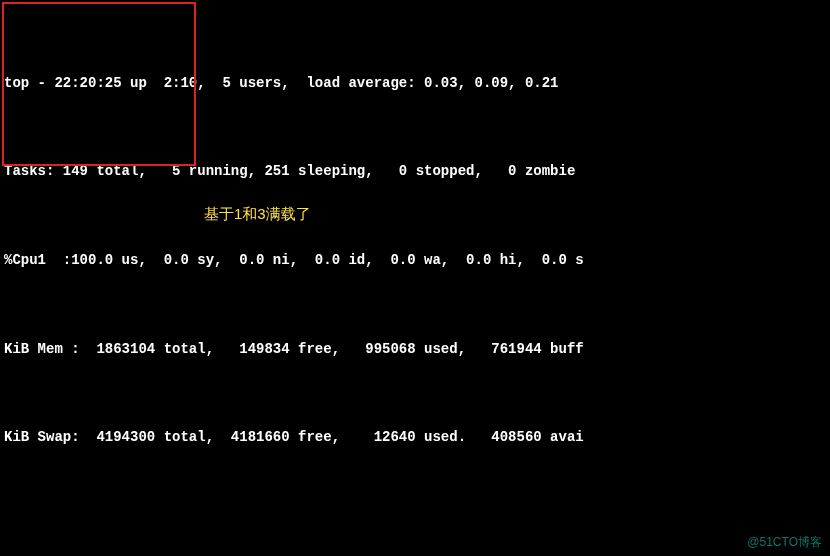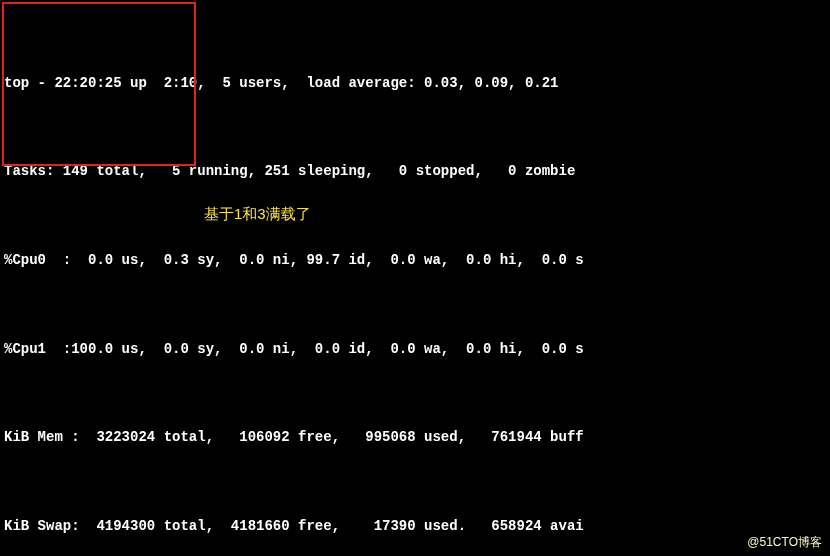--- a/index.html
+++ b/index.html
@@ -42,37 +42,36 @@
   }
   .header-bar {
     background: #eee;
     color: #000;
     padding: 0 2px;
   }
   .watermark {
     position: absolute;
     bottom: 6px;
     right: 8px;
-    color: #fef9c3;
+    color: #0f766e;
     font-family: "Microsoft YaHei", sans-serif;
     font-size: 12px;
     font-weight: normal;
   }
 </style>
 </head>
 <body>
 
 <div class="redbox"></div>
 <div class="red-anno">基于1和3满载了</div>
 
 <div class="term">
   <span class="row">top - 22:20:25 up  2:10,  5 users,  load average: 0.03, 0.09, 0.21</span>
   <span class="row">Tasks: 149 total,   5 running, 251 sleeping,   0 stopped,   0 zombie</span>
-  <span class="row">%Cpu0  :  0.0 us,  0.3 sy,  0.0 ni, 99.7 id,  0.0 wa,  0.0 hi,  0.0 s</span>
   <span class="row">%Cpu1  :100.0 us,  0.0 sy,  0.0 ni,  0.0 id,  0.0 wa,  0.0 hi,  0.0 s</span>
-  <span class="row">KiB Mem :  3223024 total,   106092 free,   995068 used,   761944 buff</span>
-  <span class="row">KiB Swap:  4194300 total,  4181660 free,    17390 used.   658924 avai</span>
+  <span class="row">KiB Mem :  1863104 total,   149834 free,   995068 used,   761944 buff</span>
+  <span class="row">KiB Swap:  4194300 total,  4181660 free,    12640 used.   408560 avai</span>
   <span class="row"> </span>
   <div class="header-bar" id="proc-header">   PID USER       PR  NI     VIRT     RES    SHR S  %CPU  %MEM     TIME+ </div>
   
 </div>
 
 <div class="watermark">@51CTO博客</div>
 
 </body></html>

